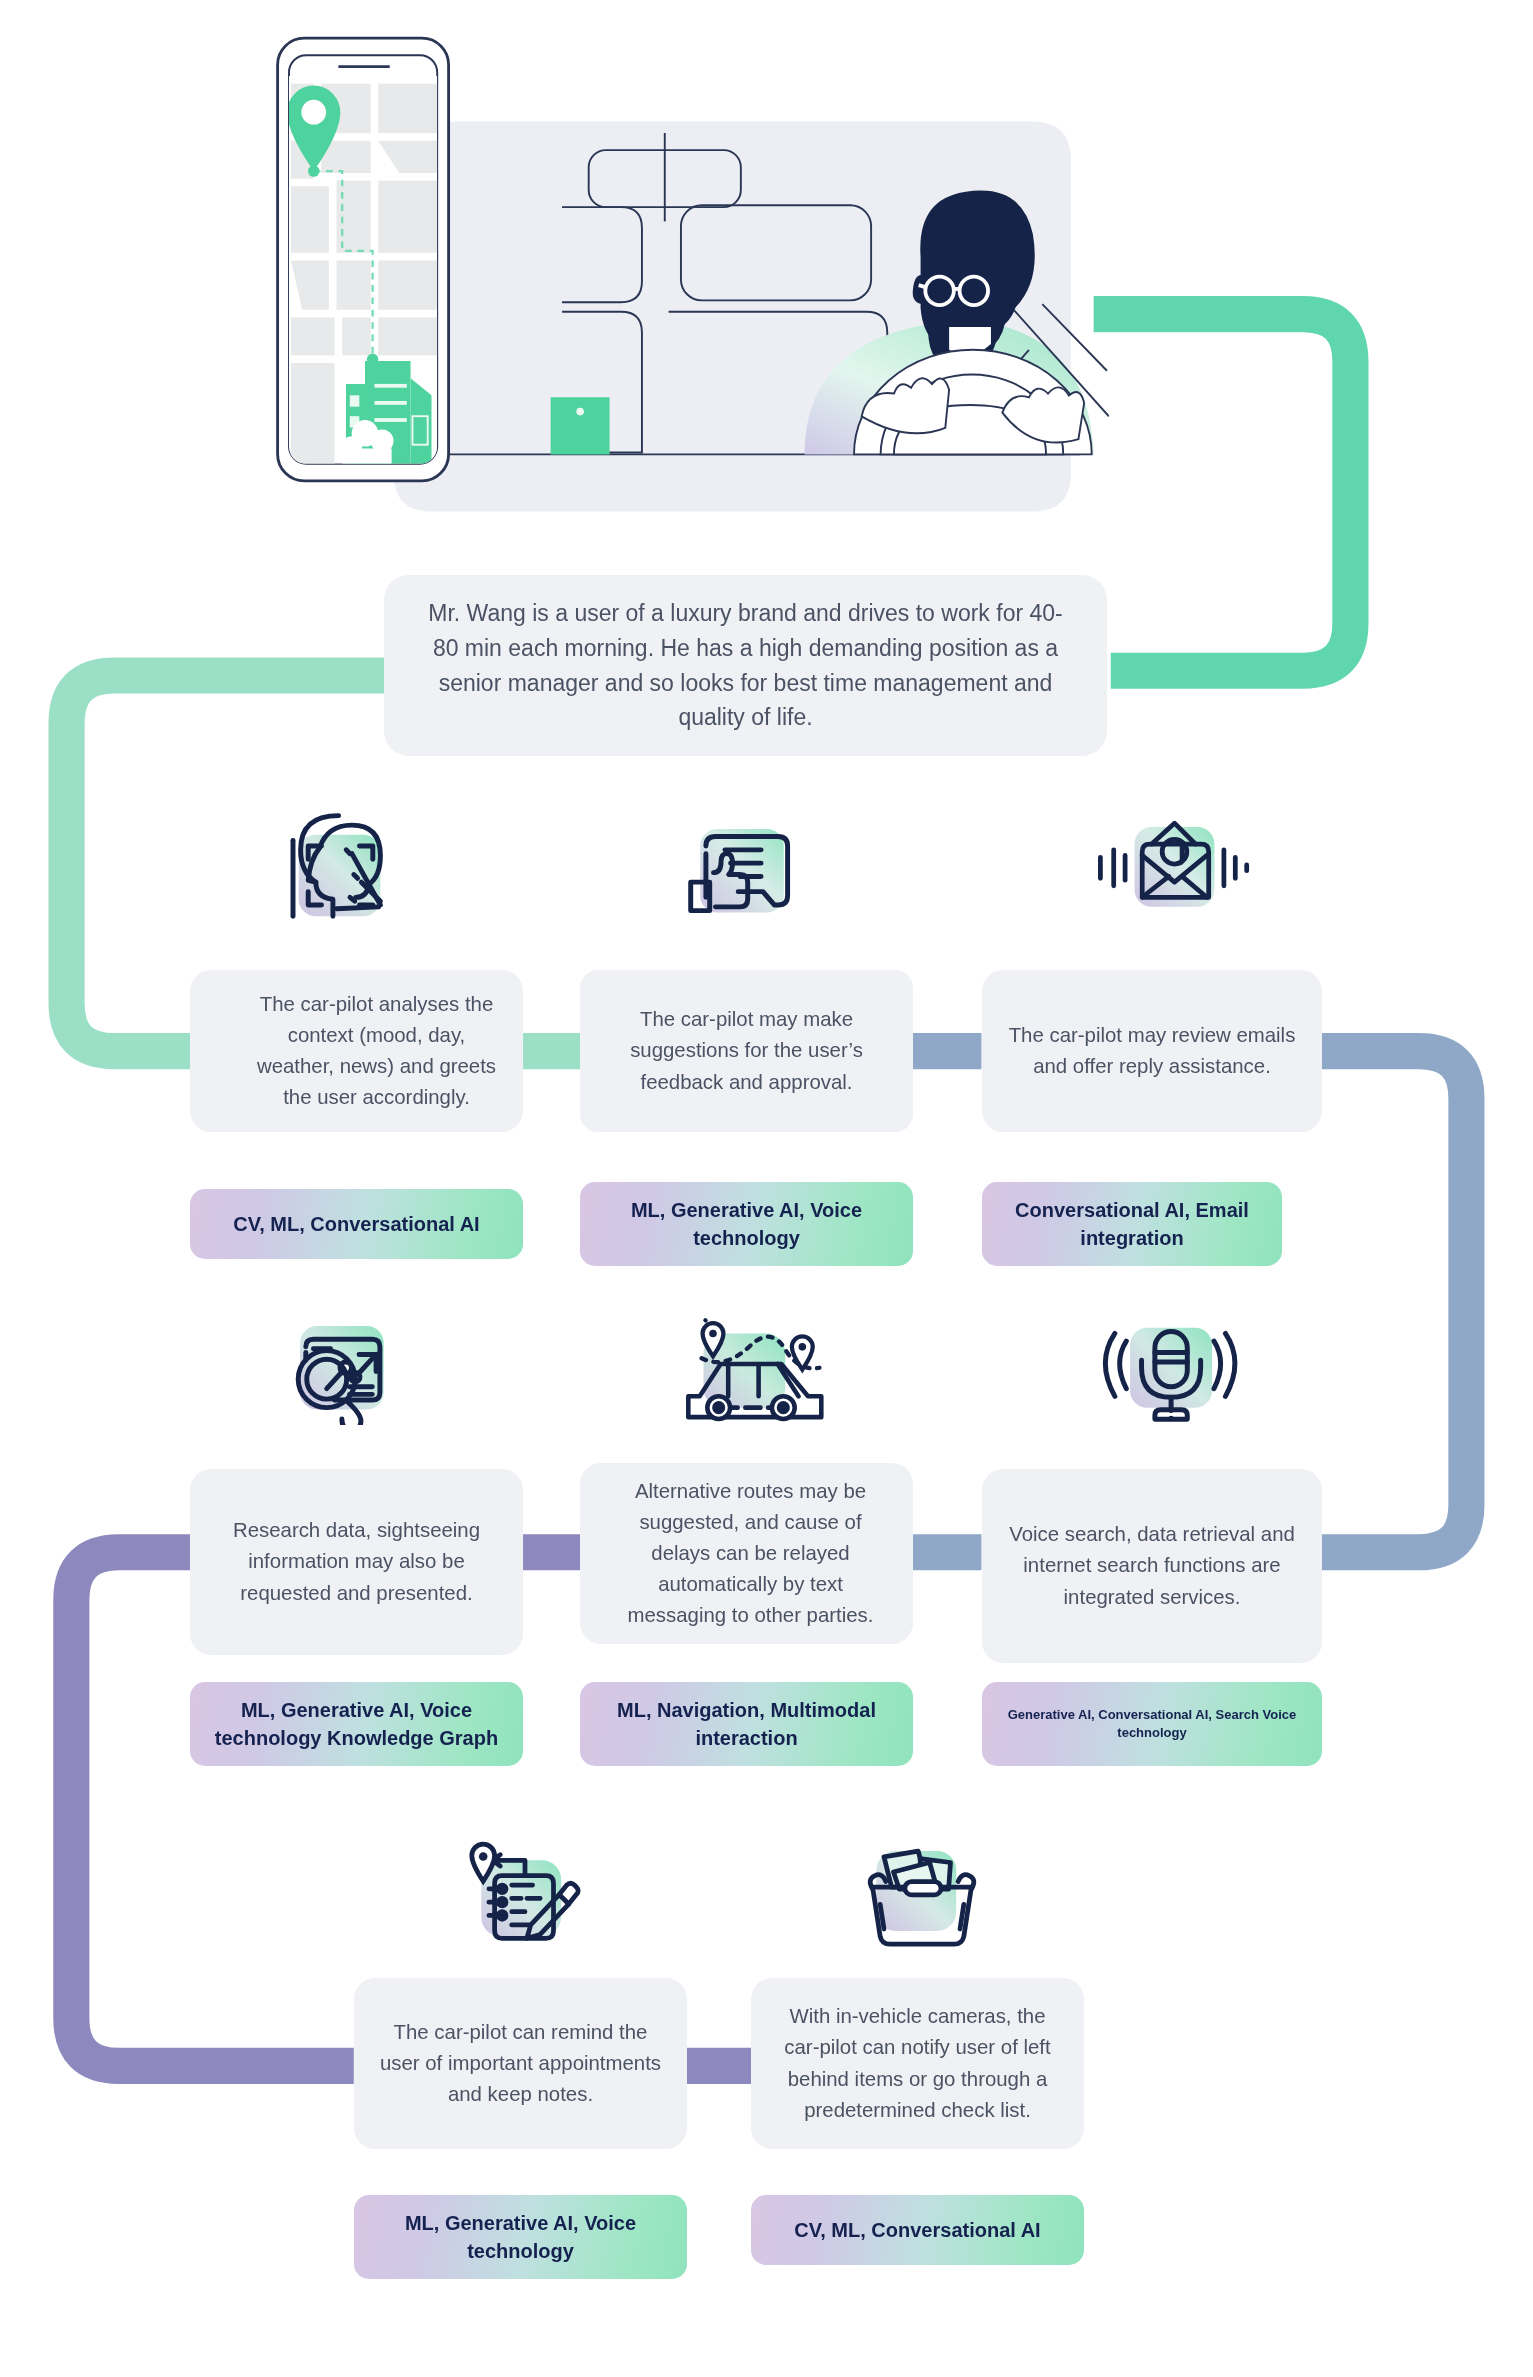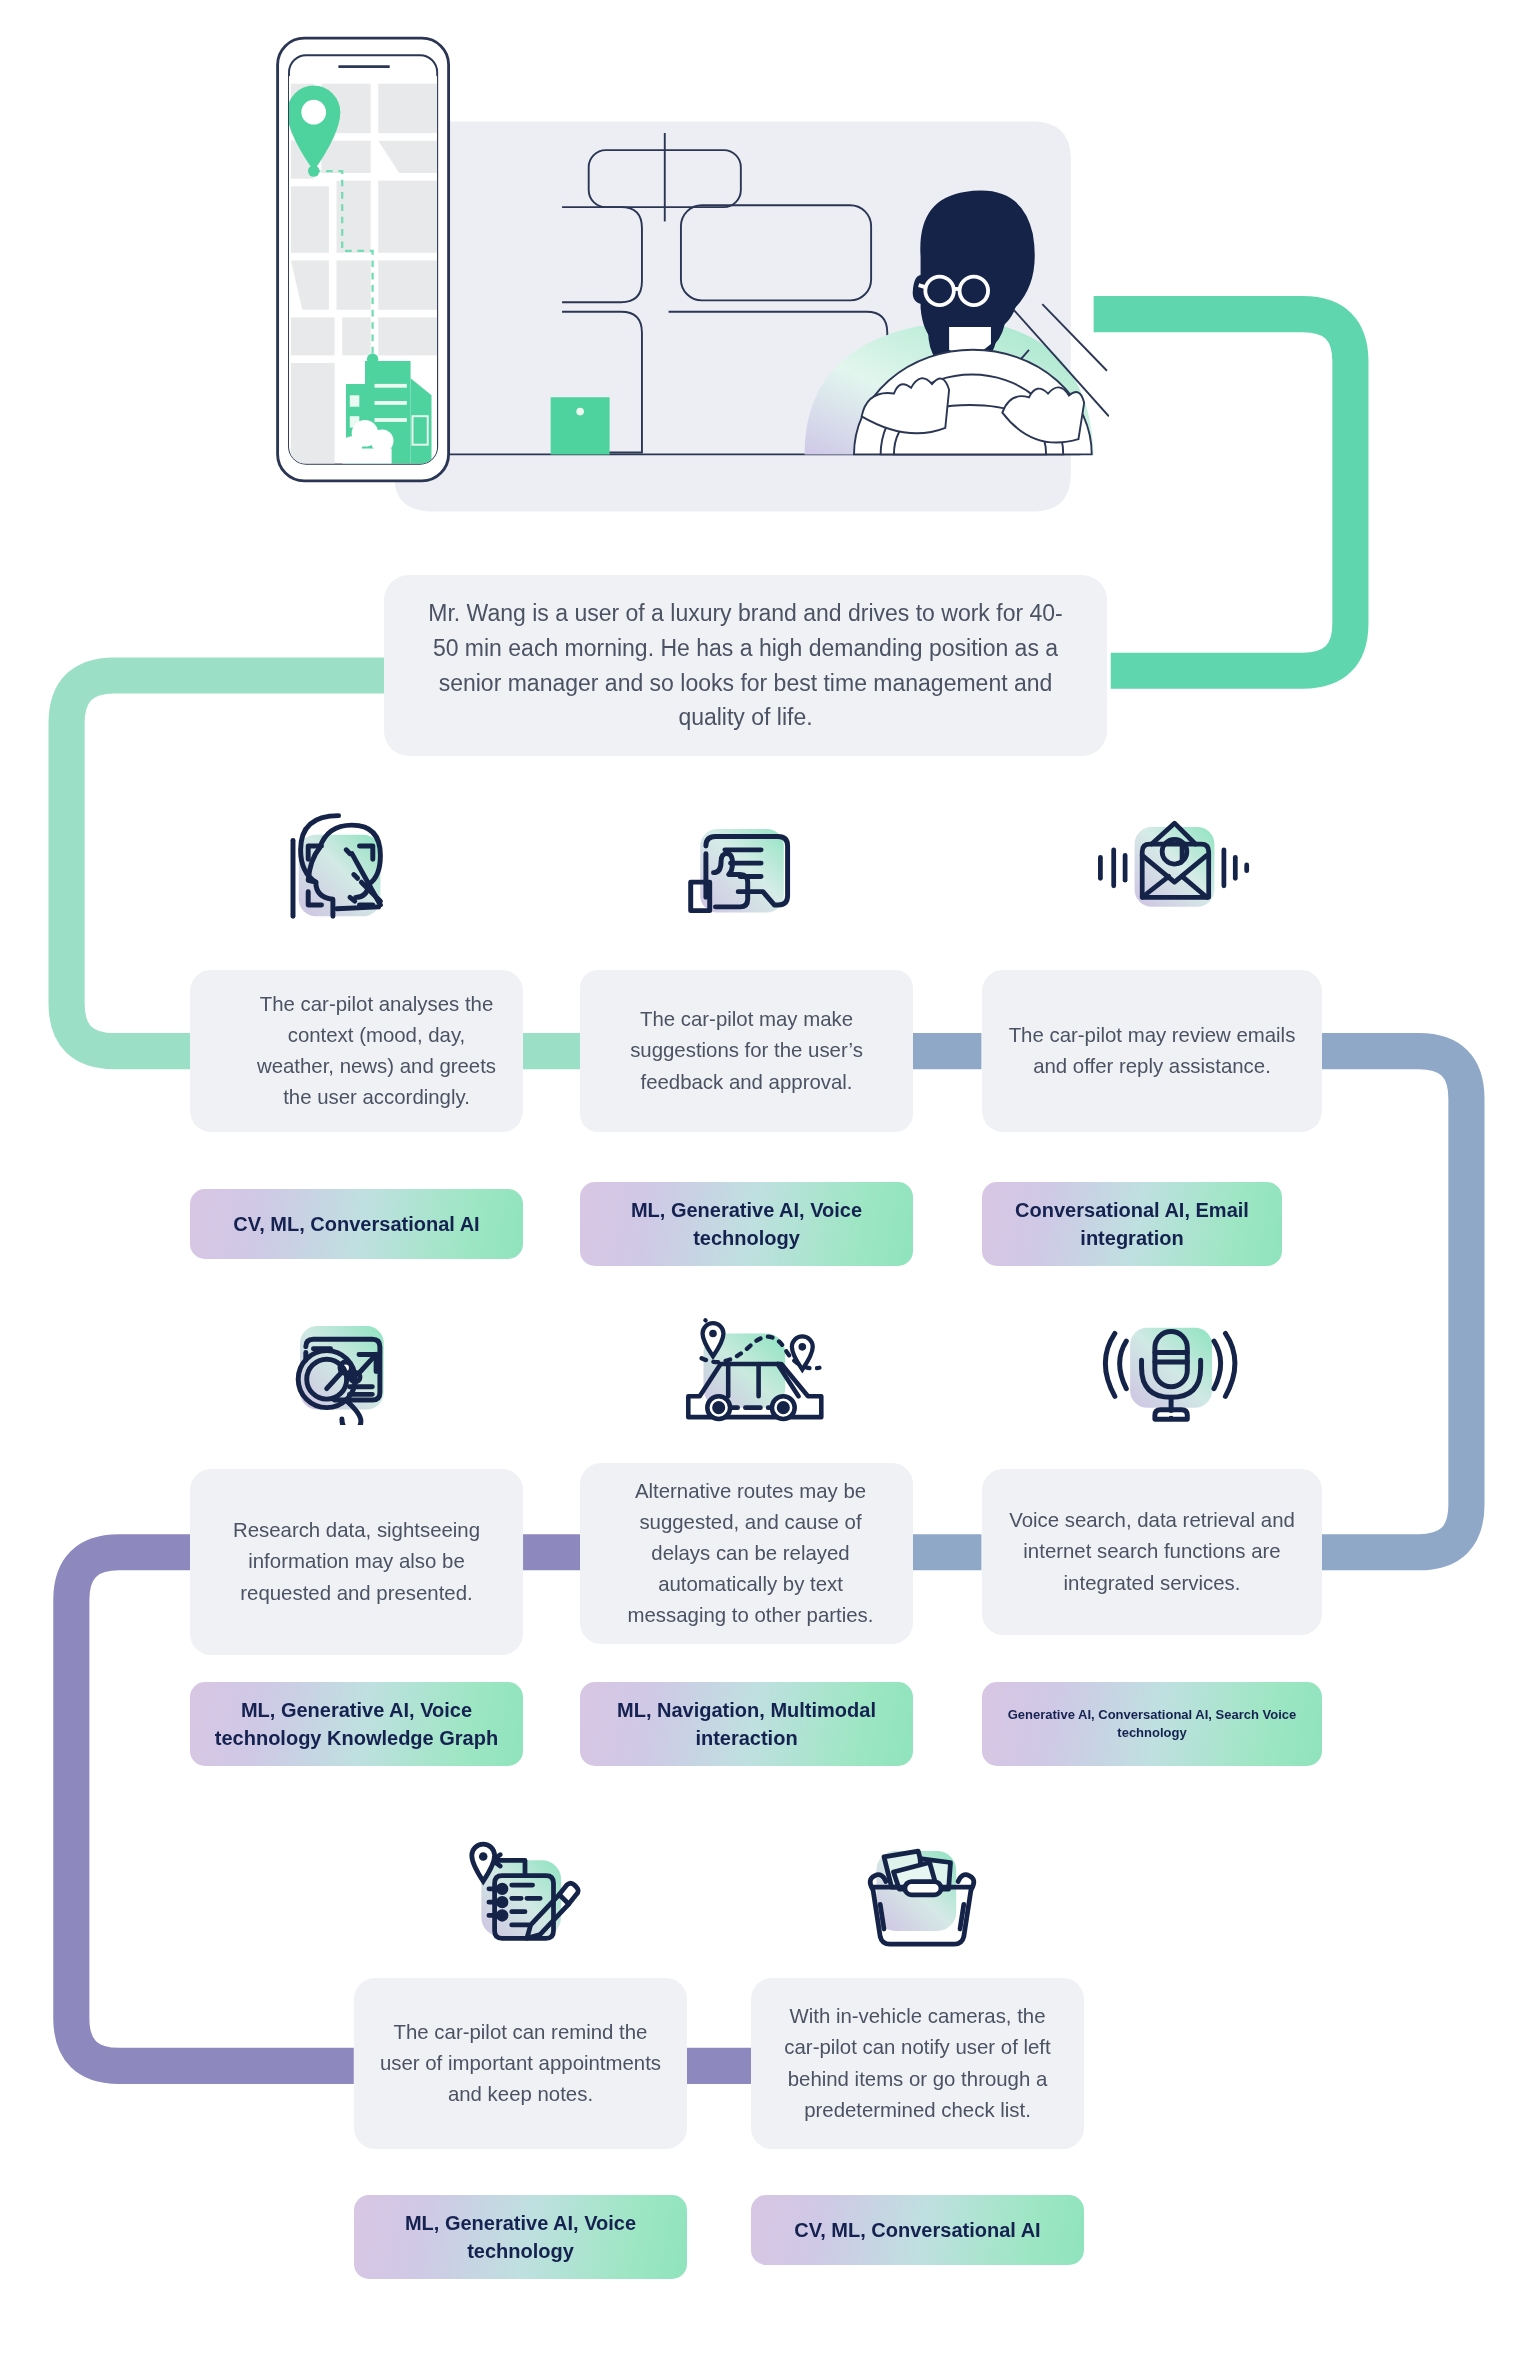--- a/index.html
+++ b/index.html
@@ -39,21 +39,21 @@
   .desc { font-size: 20.4px; border-radius: 21px; }
   .desc p { padding: 0 25px; }
 
   
   .d1 { left: 190px;  top: 970px; width: 333px; height: 162px; padding-left: 40px; }
   .d2 { left: 580px;  top: 970px; width: 333px; height: 162px; border-radius: 18px; }
   .d3 { left: 982px; top: 970px; width: 340px; height: 162px; }
   
   .d4 { left: 190px;  top: 1469px; width: 333px; height: 186px; }
   .d5 { left: 580px;  top: 1463px; width: 333px; height: 181px; padding-left: 8px; }
-  .d6 { left: 982px; top: 1469px; width: 340px; height: 166px; }
+  .d6 { left: 982px; top: 1469px; width: 340px; height: 194px; }
   
   .d7 { left: 354px;  top: 1978px; width: 333px; height: 171px; }
   .d8 { left: 751px;  top: 1978px; width: 333px; height: 171px; }
 
   
   .tag {
     position: absolute;
     border-radius: 15px;
     background: linear-gradient(100deg, #d8c6e4 0%, #cfc9e6 22%, #bfe0e0 52%, #9ee6c4 82%, #8fe3bd 100%);
     display: flex; align-items: center; justify-content: center;
@@ -248,21 +248,21 @@
 
         <g>
           <path d="M 66 148 q -28 -40 -28 -62 a 28 28 0 0 1 56 0 q 0 22 -28 62 z" fill="#4FD39E"></path>
           <circle cx="66" cy="86" r="13" fill="#ffffff"></circle>
         </g>
       </g>
     </svg>
   </div>
 
   <div class="card intro">
-    <p>Mr. Wang is a user of a luxury brand and drives to work for 40- 50 min each morning. He has a high demanding position as a senior manager and so looks for best time management and quality of life.</p>
+    <p>Mr. Wang is a user of a luxury brand and drives to work for 40- 80 min each morning. He has a high demanding position as a senior manager and so looks for best time management and quality of life.</p>
   </div>
 
   <div class="fic i1">
     <svg viewBox="0 0 160 130" width="152" height="124">
       <defs>
           <linearGradient id="sq1" x1="0" y1="1" x2="1" y2="0">
         <stop offset="0" stop-color="#cfc3e3"></stop>
             <stop offset="0.55" stop-color="#d2e9e4"></stop>
             <stop offset="1" stop-color="#8ee2c0"></stop>
       </linearGradient>

